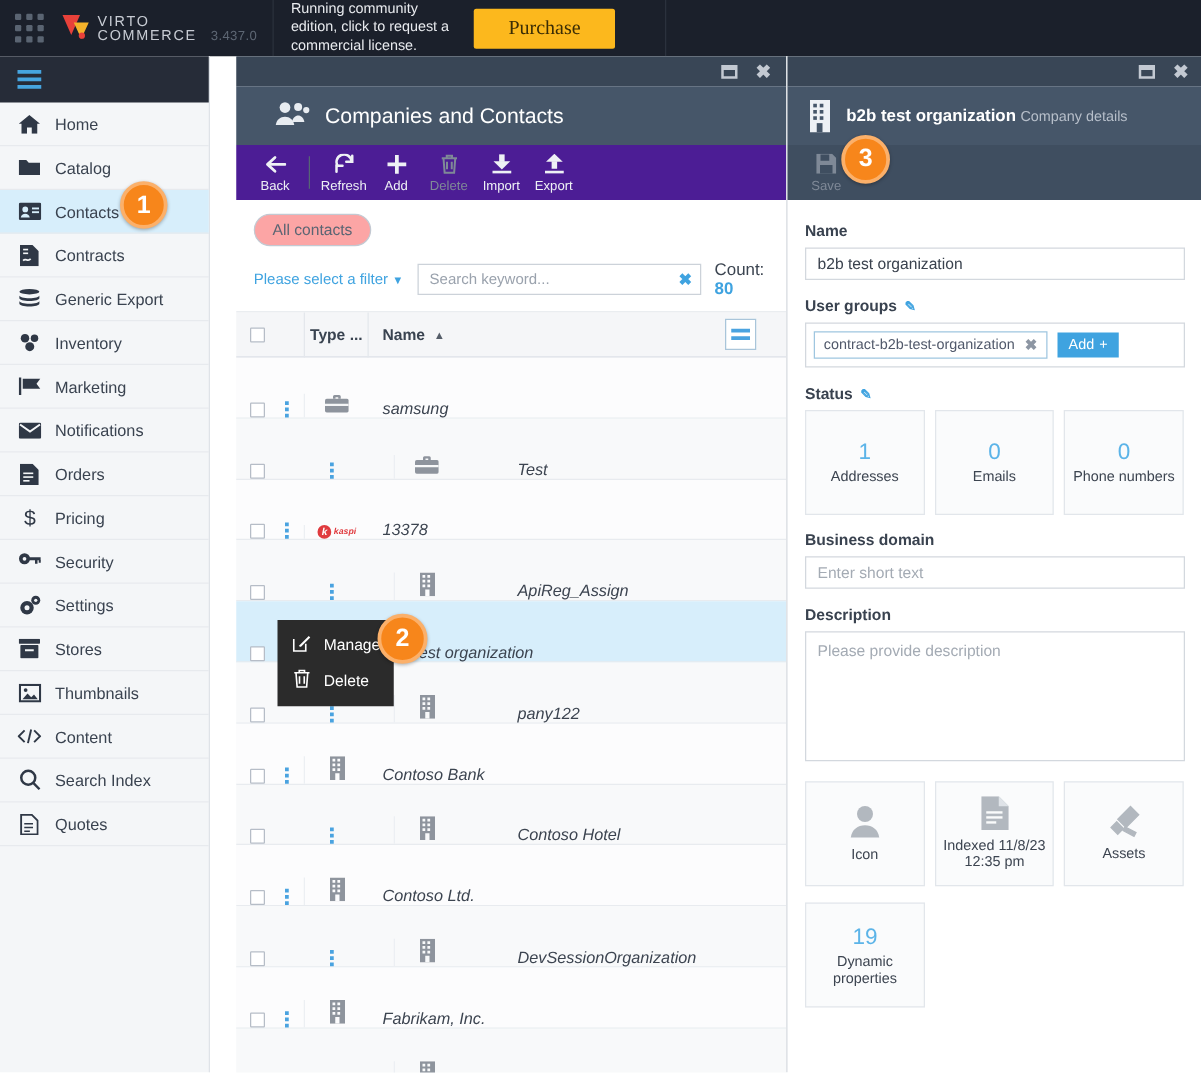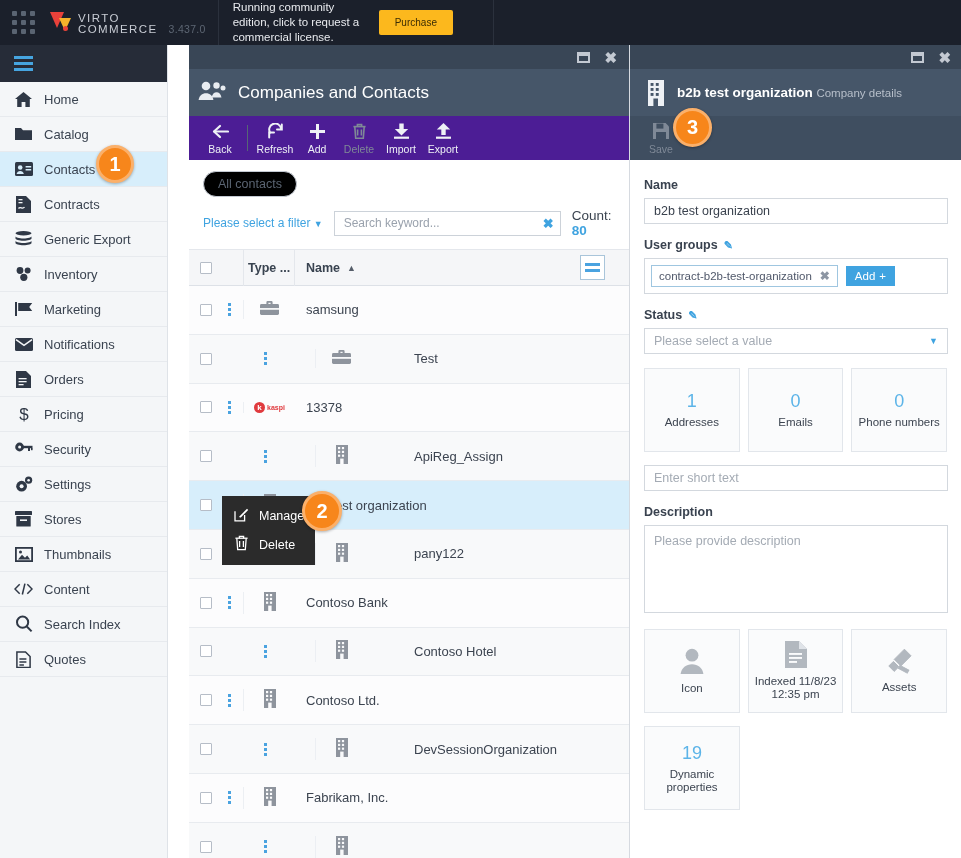--- a/index.html
+++ b/index.html
@@ -36,21 +36,21 @@
   .brand-text { line-height:11px; letter-spacing:1.4px; color:#c8ccd4; font-size:11.5px; }
   .brand-text span { display:block; }
   .brand-ver { color:#5d6673; font-size:10.5px; margin-left:9px; letter-spacing:.3px; }
   .license-sep { width:1px; height:45px; background:#2b313d; margin-left:12px; }
   .license-msg {
     color:#e8eaee; font-size:11.5px; line-height:15px; padding:0 14px;
     width:160px;
   }
   .purchase-btn {
     background:#fcb81d; color:#3b2d05; border:none; border-radius:2px;
-    font-size:10px; font-family:Liberation Sans, sans-serif; padding:7px 16px; cursor:pointer;
+    font-size:16px; font-family:Liberation Serif, serif; padding:7px 28px; cursor:pointer;
     font-weight:400;
   }
   .topbar-sep2 { width:1px; height:45px; background:#2b313d; margin-left:40px; }
 
   
   .sidebar {
     position:absolute; left:0; top:45px; width:168px; height:813px;
     background:#f4f6f8; border-right:1px solid #dfe3e8;
   }
   .sb-toggle {
@@ -81,40 +81,40 @@
   
   .blade-list { position:absolute; left:189px; top:45px; width:440px; height:813px; background:#fff; }
   .blade-titlebar {
     height:24px; background:#394656; display:flex; align-items:center;
     justify-content:flex-end; gap:14px; padding-right:12px;
   }
   .win-btn { cursor:pointer; display:flex; align-items:center; }
   .win-restore { width:13px; height:11px; border:2px solid #c3c9d2; border-top-width:4px; }
   .win-close { color:#c3c9d2; font-size:15px; line-height:11px; font-weight:bold; }
   .blade-header {
-    height:47px; background:#465669; display:flex; align-items:center; gap:11px; padding-left:8px;
+    height:47px; background:#465669; display:flex; align-items:center; gap:11px; padding-left:30px;
   }
   .blade-header .h-icon { color:#e8ecf1; }
   .blade-header .h-title { color:#fff; font-size:17px; }
   .blade-toolbar {
     height:44px; background:#4c1d95; display:flex; align-items:center; padding-left:10px; gap:0;
   }
   .tool {
     width:42px; display:flex; flex-direction:column; align-items:center; gap:2px;
     color:#eef1f5; cursor:pointer;
   }
   .tool.disabled { color:#7f8997; cursor:default; }
   .tool .t-glyph { height:19px; display:flex; align-items:center; justify-content:center; }
   .tool .t-label { font-size:10.5px; }
   .tool-divider { width:1px; height:26px; background:#566576; margin:0 6px; }
 
   .filter-row1 { padding:11px 0 0 14px; }
   .pill {
     display:inline-block; border:1px solid #c3c9d2; border-radius:13px;
-    padding:5px 14px; font-size:12.5px; color:#5b6573; background:#000000; cursor:pointer;
+    padding:5px 14px; font-size:12.5px; color:#5b6573; background:#fca5a5; cursor:pointer;
   }
   .filter-row2 { display:flex; align-items:center; gap:11px; padding:11px 0 11px 14px; }
   .filter-link { color:#3fa3e0; font-size:12px; cursor:pointer; white-space:nowrap; }
   .filter-link .caret { font-size:9px; }
   .search-wrap { position:relative; width:227px; }
   .search-input {
     width:227px; height:25px; border:1px solid #ccd2d9; background:#fff;
     padding:0 28px 0 9px; font-size:12px; color:#444; font-family:inherit;
   }
   .search-input::placeholder { color:#9aa2ad; }
@@ -139,22 +139,22 @@
   .th-name { flex:1; font-weight:bold; font-size:12.5px; color:#394350; padding-left:11px; display:flex; align-items:center; gap:7px;}
   .sort-asc { color:#555d69; font-size:9px; }
   .th-grid-btn {
     position:absolute; right:24px; top:5px; width:25px; height:25px;
     border:1px solid #a9c5da; background:#fff; display:flex; flex-direction:column;
     align-items:center; justify-content:center; gap:3px; cursor:pointer;
   }
   .th-grid-btn i { width:15px; height:3px; background:#4aa3e0; display:block; }
 
   .trow {
-    display:flex; align-items:center; height:48.8px; border-bottom:1px solid #e8ebef;
-    background:#fcfcfd; cursor:pointer;
+    display:flex; align-items:flex-end; height:48.8px; border-bottom:1px solid #e8ebef;
+    background:#fcfcfd; cursor:pointer;font-style:italic;
   }
   .trow.alt { background:#f8f9fa;gap:36px; }
   .trow.selected { background:#d7eefb; }
   .td-cb { width:26px; display:flex; justify-content:center; padding-left:8px; }
   .td-menu { width:28px; display:flex; justify-content:center; cursor:pointer; }
   .dots-v { display:flex; flex-direction:column; gap:2px; }
   .dots-v i { width:3px; height:3px; background:#4aa3e0; display:block; }
   .td-type { width:52px; display:flex; align-items:center; justify-content:center;
              border-left:1px solid #eceff3; }
   .td-name { flex:1; padding-left:11px; font-size:13px; color:#3c4450; }
@@ -218,21 +218,21 @@
   .card {
     width:96px; height:84px; border:1px solid #e2e6eb; background:#fafbfc;
     display:flex; flex-direction:column; align-items:center; justify-content:center;
     gap:4px; cursor:pointer; text-align:center;
   }
   .card .num { font-size:18px; color:#5cb4e8; }
   .card .cap { font-size:11.5px; color:#3c4450; line-height:13px; }
   .card .gico { color:#b2b8bf; }
 
   .f-area {
-    width:304px; height:88px; border:1px solid #d3d8de; background:#fff;
+    width:304px; height:104px; border:1px solid #d3d8de; background:#fff;
     font-size:12.5px; color:#3a424e; padding:8px 9px; font-family:inherit;
     resize:none; margin-bottom:13px;
   }
   .f-area::placeholder { color:#a4abb4; }
 </style>
 </head>
 <body>
 
 <div id="app">
 
@@ -937,41 +937,40 @@
         </span>
         <button class="add-btn">
           <span>Add</span>
           <span>+</span>
         </button>
       </div>
 
       <div class="f-label">
         <span>Status</span>
         <span class="pencil">✎</span>
-      </div>
-      <div class="f-select">
-        <span>Please select a value</span>
-        <span class="caret">▼</span>
       </div>
 
       <div class="card-row">
         <div class="card">
           <span class="num">1</span>
           <span class="cap">Addresses</span>
         </div>
         <div class="card">
           <span class="num">0</span>
           <span class="cap">Emails</span>
         </div>
         <div class="card">
           <span class="num">0</span>
           <span class="cap">Phone numbers</span>
         </div>
       </div>
 
+      <div class="f-label">
+          <span>Business domain</span>
+        </div>
       <input class="f-input" type="text" placeholder="Enter short text" style="">
 
       <div class="f-label">
           <span>Description</span>
         </div>
       <textarea class="f-area" placeholder="Please provide description" style=""></textarea>
 
       <div class="card-row">
         <div class="card">
           <span class="gico">

